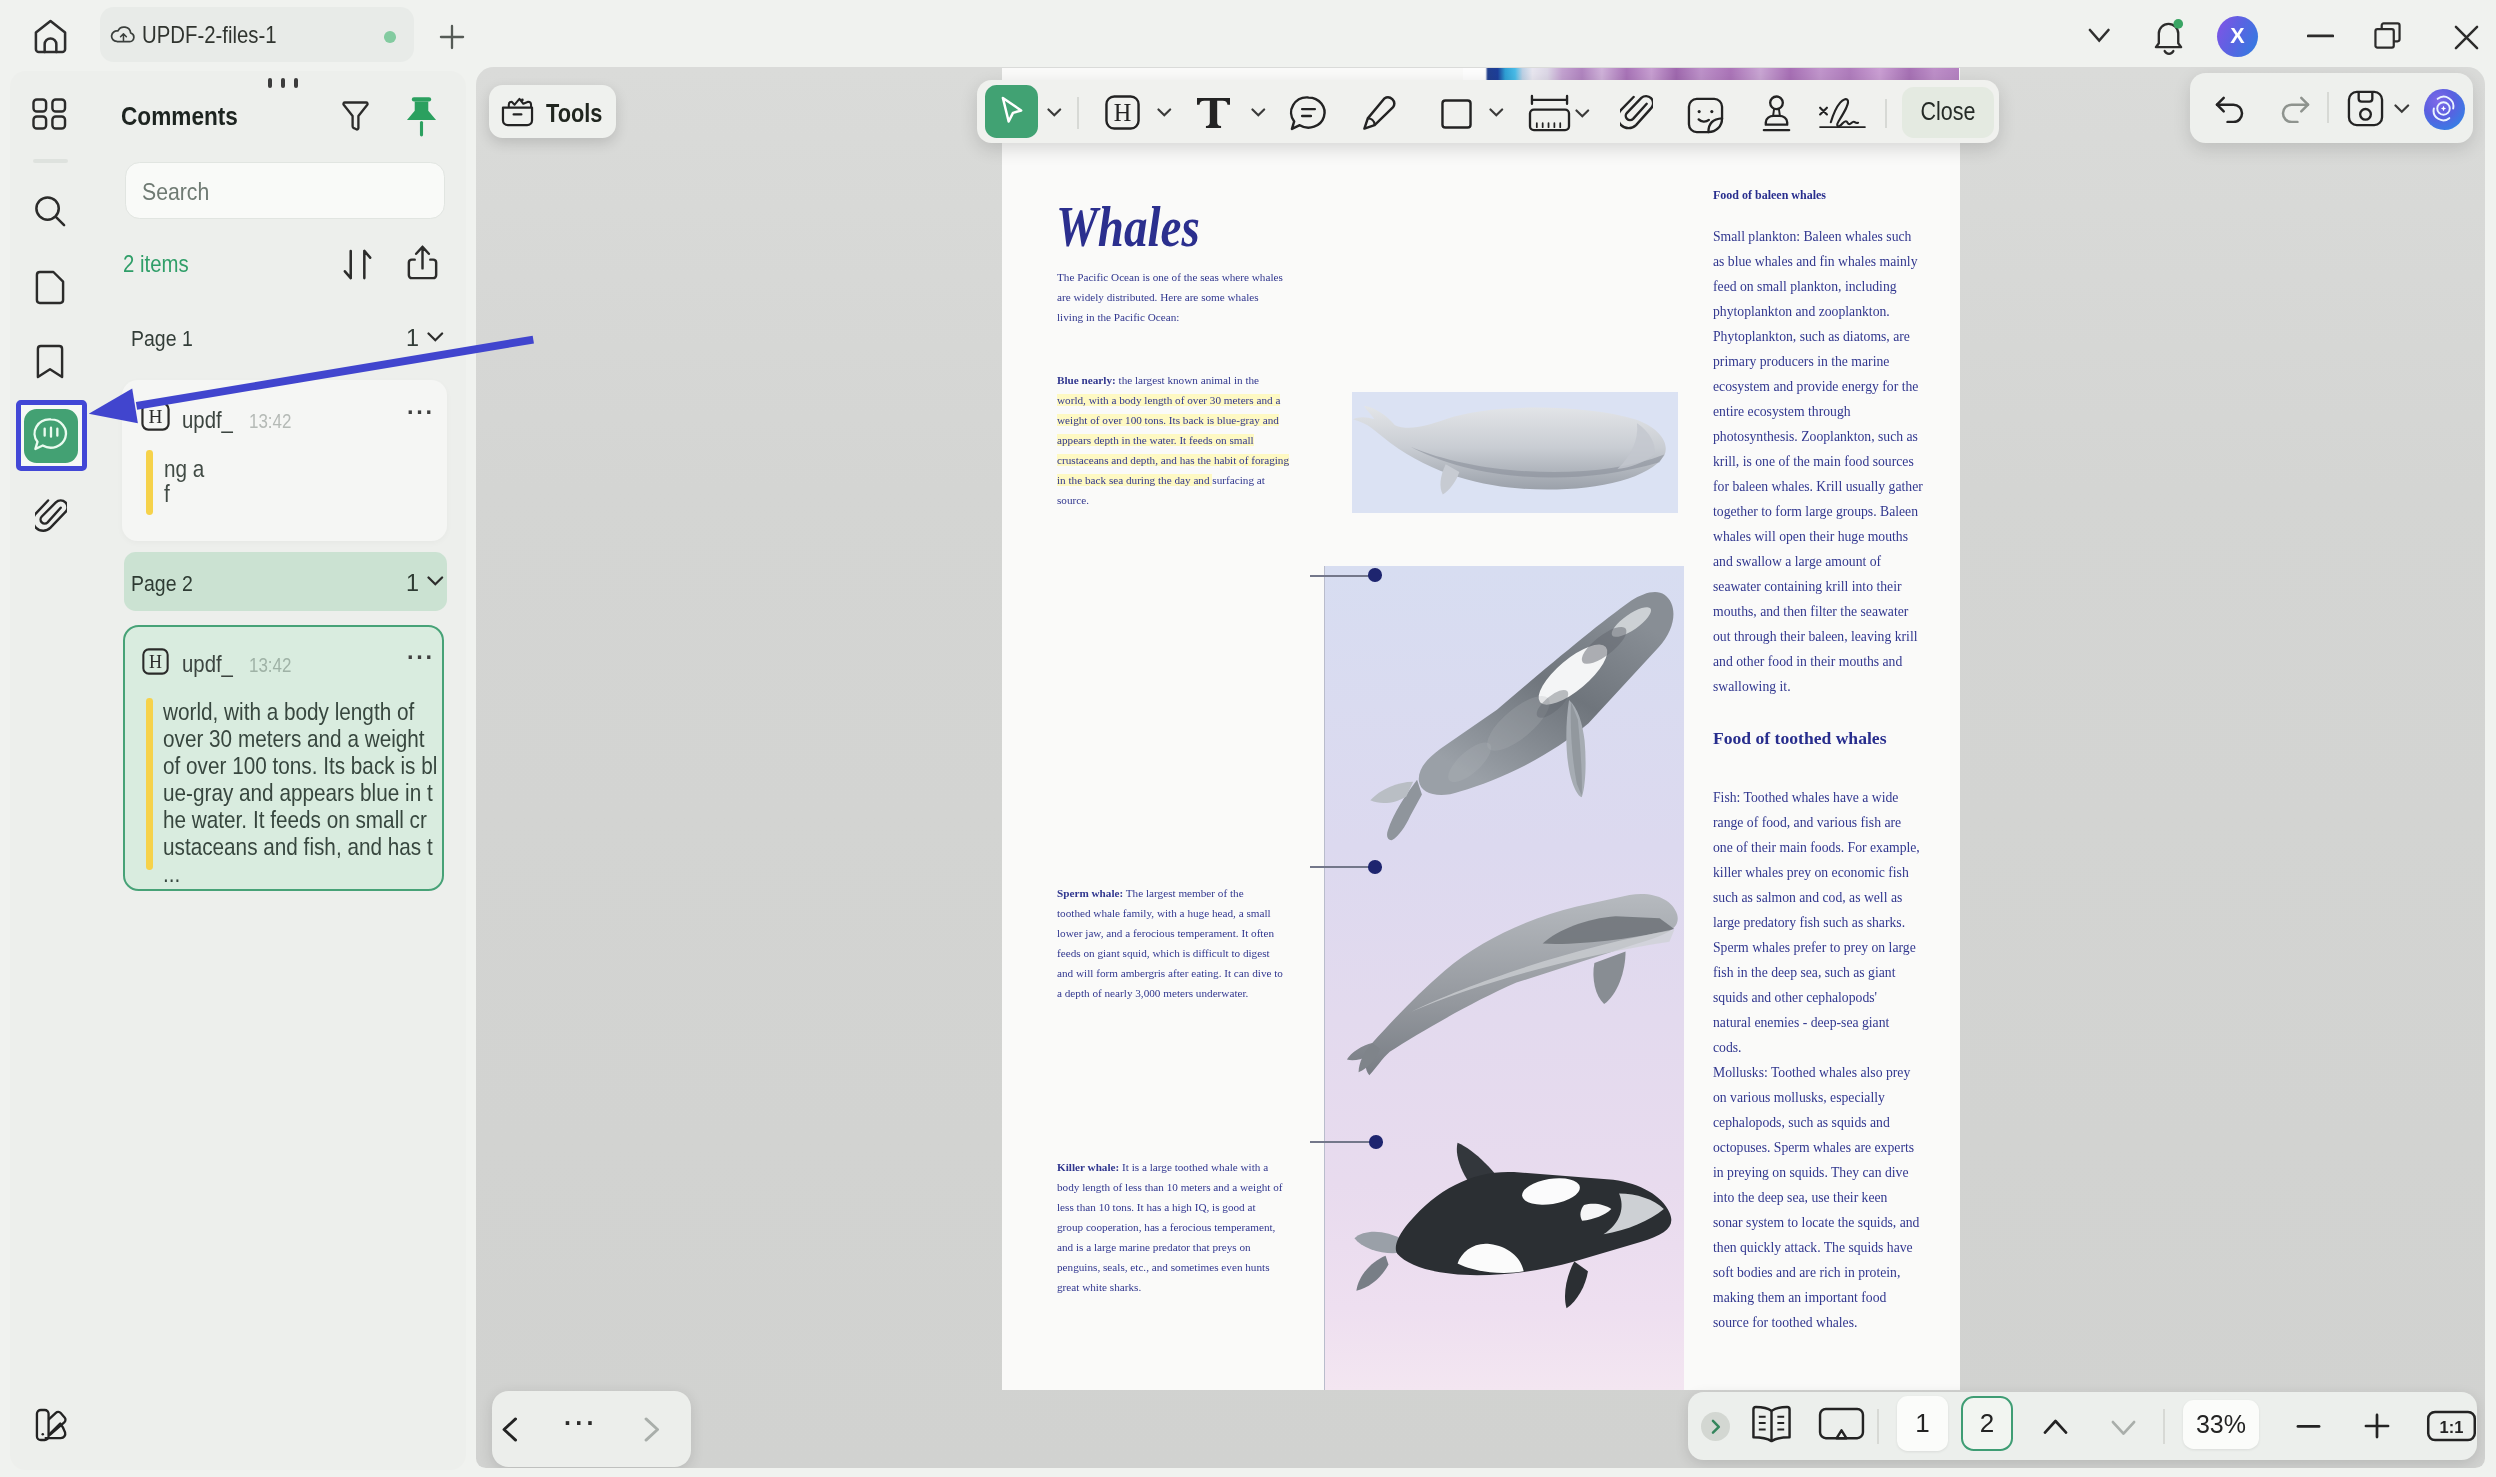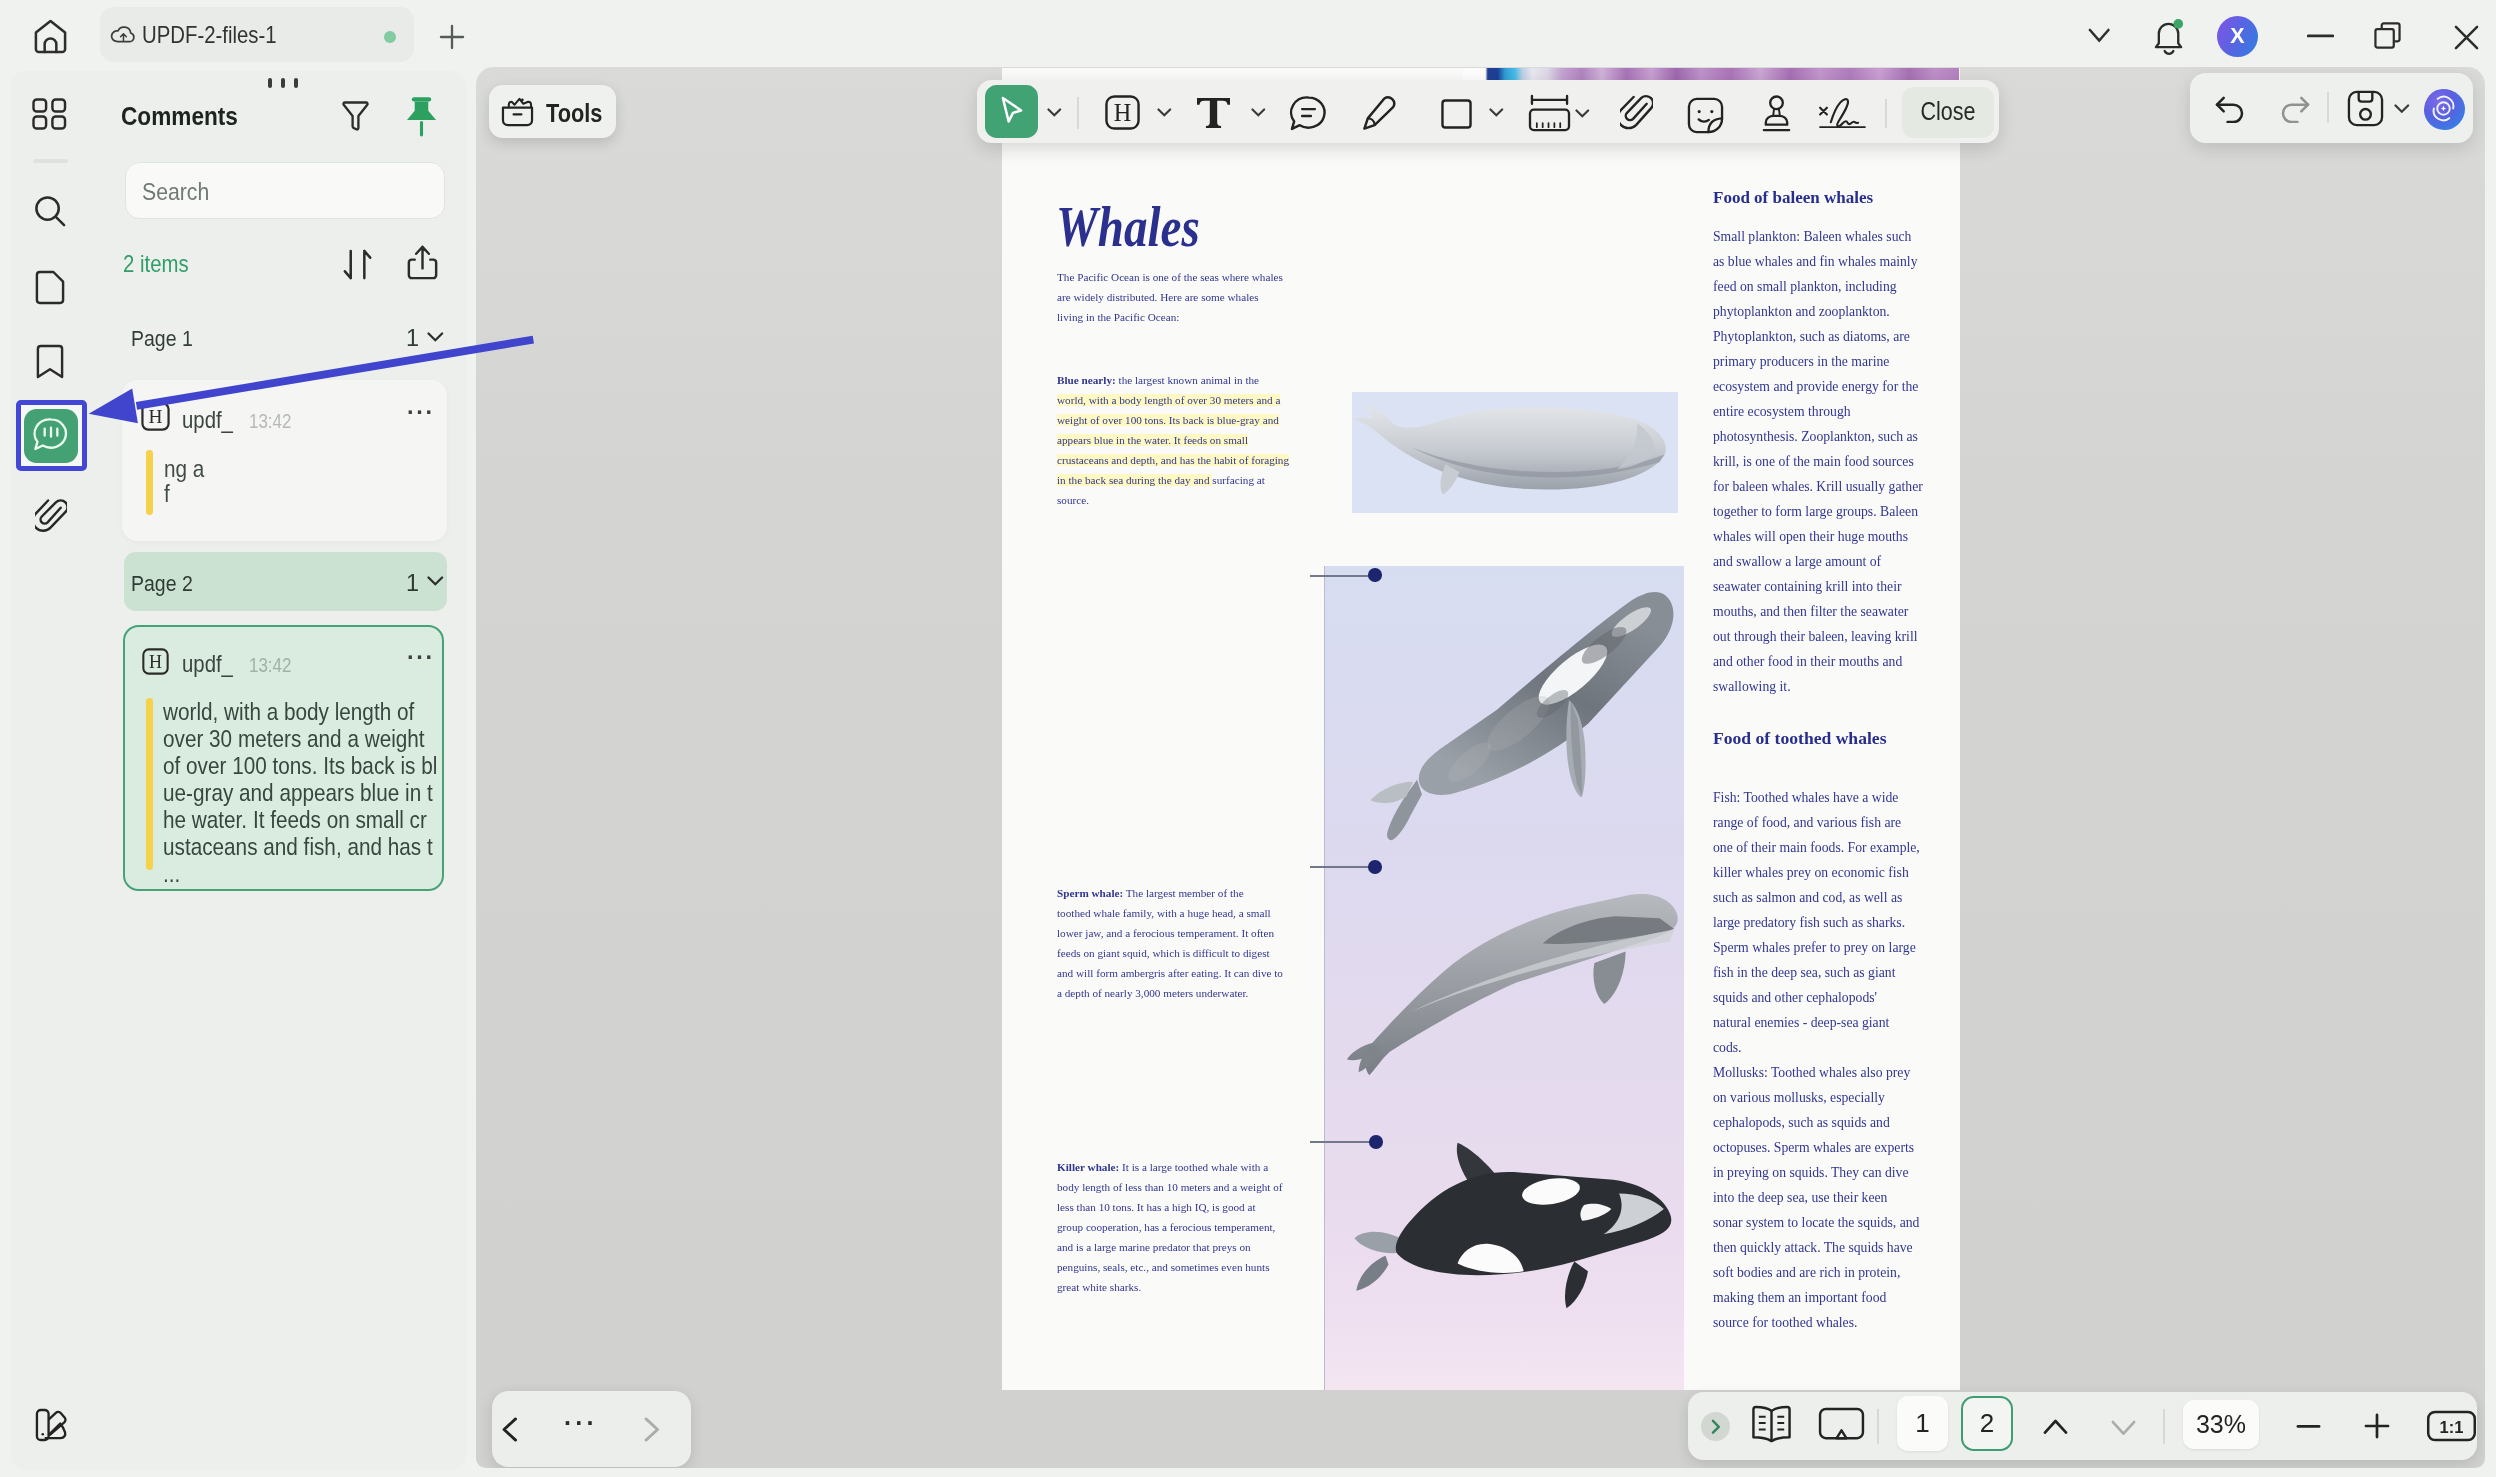--- a/index.html
+++ b/index.html
@@ -156,32 +156,32 @@
     <div class="abs" style="left:461px;top:0;width:496px;height:12.7px;background:linear-gradient(90deg,#fdfdfd 0%,#fdfdfd 4.5%,#223f8e 5%,#1d3e99 7%,#2e9fd4 8.5%,#49bbe7 10.5%,#bcd0e4 12%,#e8e6ef 14%,#dcd7e6 17%,#c3a2d0 20%,#b084bf 24%,#cfb2d9 28%,#a873b7 33%,#c79fd1 38%,#9f68ae 43%,#bd92c9 48%,#ab74b8 54%,#c9a6d3 60%,#a76fb5 66%,#c196cc 72%,#af7cbc 78%,#ca9fd3 84%,#a671b4 90%,#bd8fc8 95%,#b381c0 100%);"></div>
 
     <div class="abs serif" style="left:54px;top:127px;font-size:56px;font-weight:bold;font-style:italic;color:#2b2f8e;transform:scaleX(0.84);transform-origin:0 0;">Whales</div>
 
     <div class="abs serif" style="left:55px;top:199px;font-size:11.2px;line-height:20px;color:#31378f;">The Pacific Ocean is one of the seas where whales<br>are widely distributed. Here are some whales<br>living in the Pacific Ocean:</div>
 
     <div class="abs serif" style="left:55px;top:302px;font-size:11.2px;line-height:20px;color:#31378f;">
       <div><b>Blue nearly:</b> the largest known animal in the</div>
       <div><span class="hl">world, with a body length of over 30 meters and a</span></div>
       <div><span class="hl">weight of over 100 tons. Its back is blue-gray and</span></div>
-      <div><span class="hl">appears blue in the water. It feeds on small</span></div>
+      <div><span class="hl">appears depth in the water. It feeds on small</span></div>
       <div><span class="hl">crustaceans and depth, and has the habit of foraging</span></div>
       <div><span class="hl">in the back sea during the day and </span>surfacing at</div>
       <div>source.</div>
     </div>
 
 
     <div class="abs serif" style="left:55px;top:815px;font-size:11.2px;line-height:20px;color:#31378f;"><b>Sperm whale:</b> The largest member of the<br>toothed whale family, with a huge head, a small<br>lower jaw, and a ferocious temperament. It often<br>feeds on giant squid, which is difficult to digest<br>and will form ambergris after eating. It can dive to<br>a depth of nearly 3,000 meters underwater.</div>
 
     <div class="abs serif" style="left:55px;top:1089px;font-size:11.2px;line-height:20px;color:#31378f;"><b>Killer whale:</b> It is a large toothed whale with a<br>body length of less than 10 meters and a weight of<br>less than 10 tons. It has a high IQ, is good at<br>group cooperation, has a ferocious temperament,<br>and is a large marine predator that preys on<br>penguins, seals, etc., and sometimes even hunts<br>great white sharks.</div>
 
-    <div class="abs serif" style="left:711px;top:120px;font-size:17px;font-weight:bold;color:#272d8d;">Food of baleen whales</div>
+    <div class="abs serif" style="left:711px;top:120px;font-size:12px;font-weight:bold;color:#272d8d;">Food of baleen whales</div>
     <div class="abs serif" style="left:711px;top:156px;font-size:13.7px;line-height:25px;color:#31378f;">Small plankton: Baleen whales such<br>as blue whales and fin whales mainly<br>feed on small plankton, including<br>phytoplankton and zooplankton.<br>Phytoplankton, such as diatoms, are<br>primary producers in the marine<br>ecosystem and provide energy for the<br>entire ecosystem through<br>photosynthesis. Zooplankton, such as<br>krill, is one of the main food sources<br>for baleen whales. Krill usually gather<br>together to form large groups. Baleen<br>whales will open their huge mouths<br>and swallow a large amount of<br>seawater containing krill into their<br>mouths, and then filter the seawater<br>out through their baleen, leaving krill<br>and other food in their mouths and<br>swallowing it.</div>
     <div class="abs serif" style="left:711px;top:660px;font-size:17.6px;font-weight:bold;color:#272d8d;">Food of toothed whales</div>
     <div class="abs serif" style="left:711px;top:717px;font-size:13.7px;line-height:25px;color:#31378f;">Fish: Toothed whales have a wide<br>range of food, and various fish are<br>one of their main foods. For example,<br>killer whales prey on economic fish<br>such as salmon and cod, as well as<br>large predatory fish such as sharks.<br>Sperm whales prefer to prey on large<br>fish in the deep sea, such as giant<br>squids and other cephalopods'<br>natural enemies - deep-sea giant<br>cods.<br>Mollusks: Toothed whales also prey<br>on various mollusks, especially<br>cephalopods, such as squids and<br>octopuses. Sperm whales are experts<br>in preying on squids. They can dive<br>into the deep sea, use their keen<br>sonar system to locate the squids, and<br>then quickly attack. The squids have<br>soft bodies and are rich in protein,<br>making them an important food<br>source for toothed whales.</div>
 
     <div class="abs" style="left:350px;top:324px;width:326px;height:121px;background:#dbe2f3;"></div>
     <svg class="abs" style="left:350px;top:324px" width="326" height="121" viewBox="0 0 334 124">
       <defs>
         <linearGradient id="wg" x1="0" y1="0" x2="0" y2="1">
           <stop offset="0%" stop-color="#e3e5e8"></stop>
             <stop offset="50%" stop-color="#c9cdd3"></stop>

